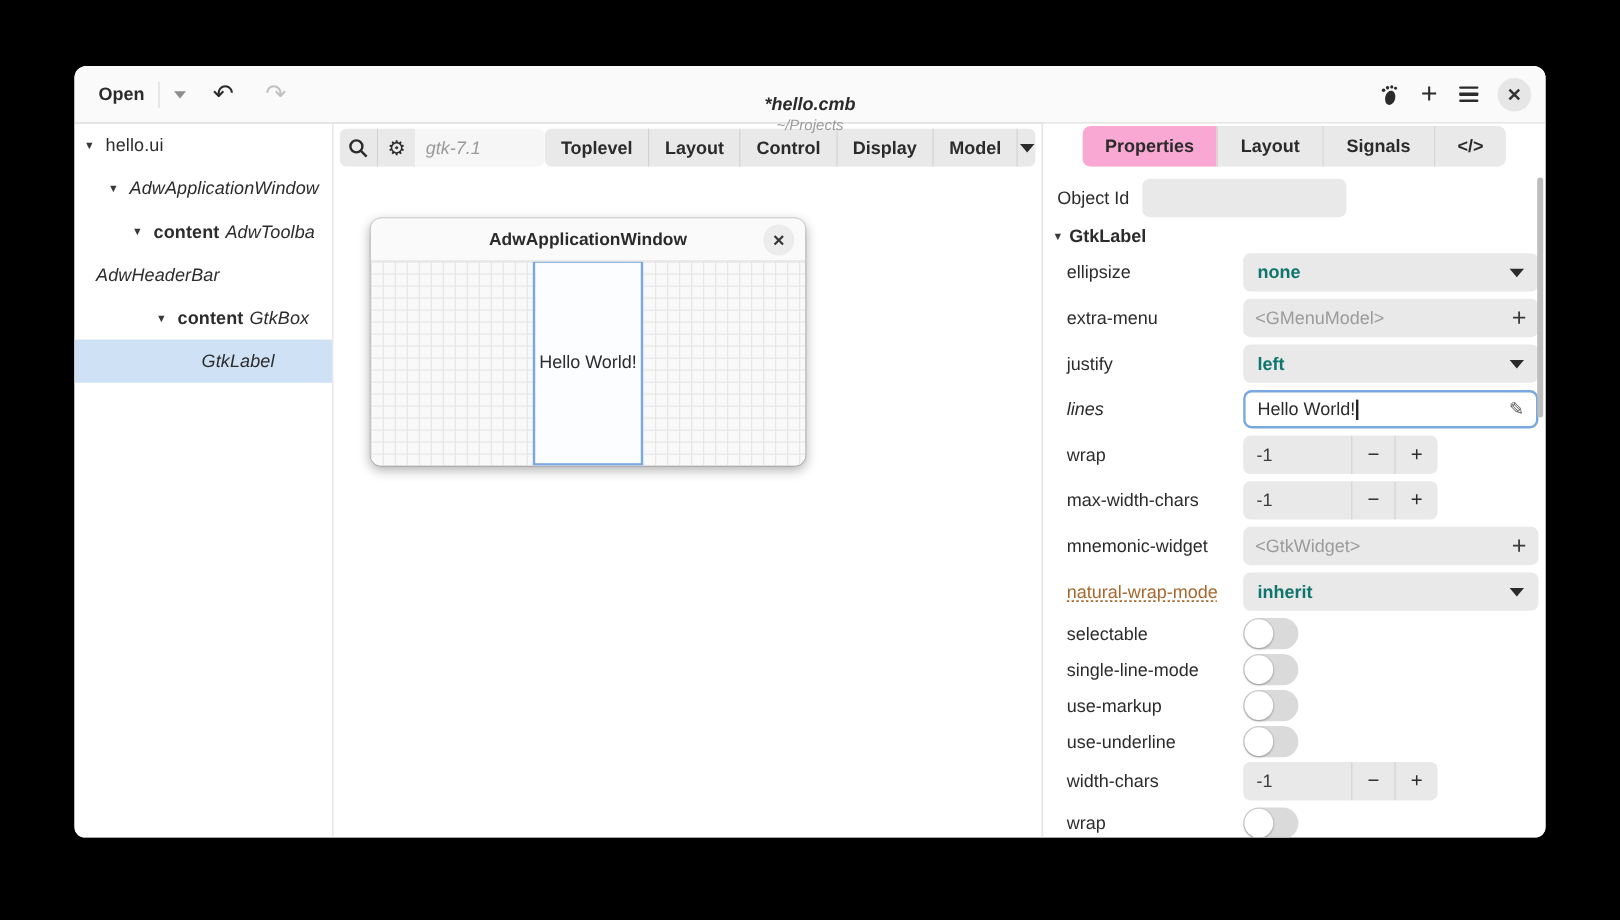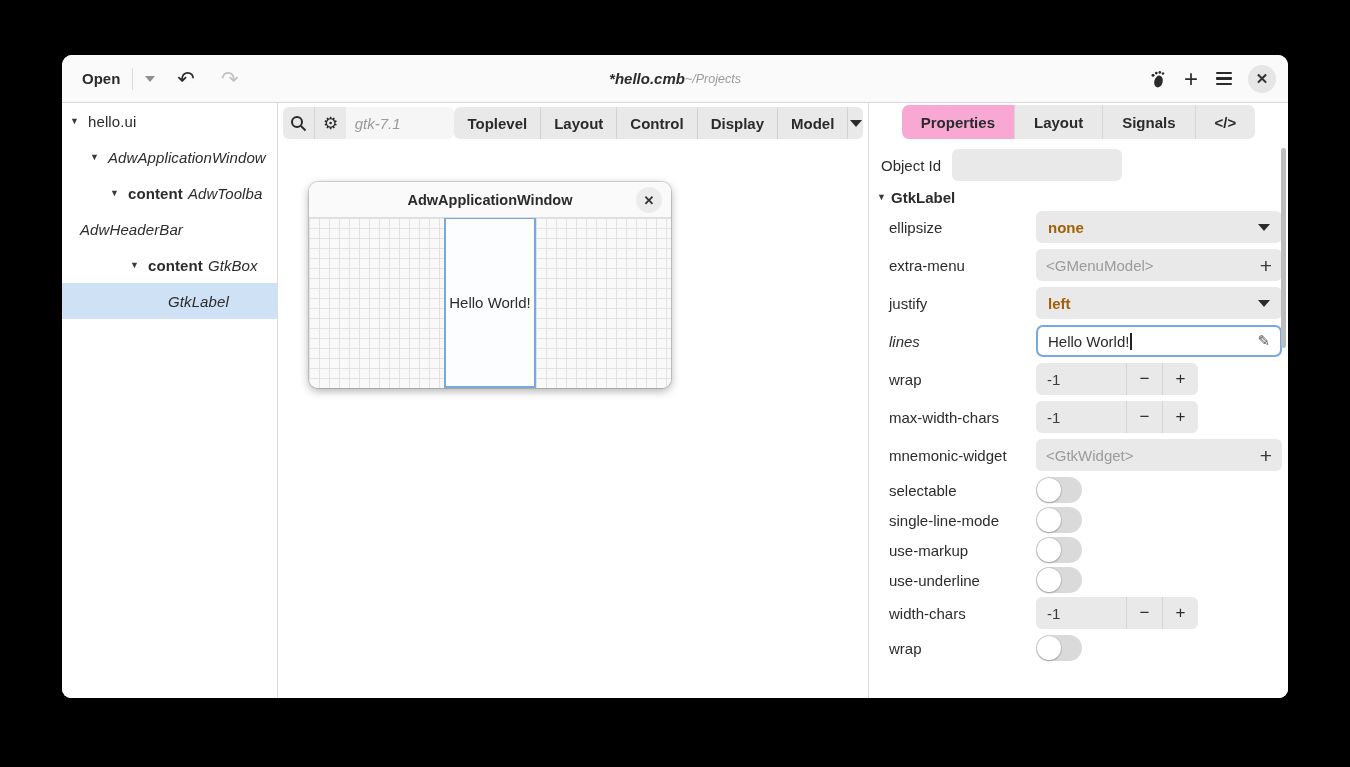--- a/index.html
+++ b/index.html
@@ -12,22 +12,22 @@
   
   .headerbar { height:48px; flex:0 0 48px; background:#fafafa; border-bottom:1px solid #d8d8d8;
     display:flex; align-items:center; position:relative; }
   .hb-left { display:flex; align-items:center; margin-left:14px; gap:6px; }
   .open-btn { font-size:15px; font-weight:700; color:#2b2b2b; padding:5px 6px; border-radius:6px; }
   .hb-sep { width:1px; height:22px; background:#d9d9d9; }
   .caret-down { width:0; height:0; border-left:5px solid transparent; border-right:5px solid transparent;
     border-top:6px solid #8f8f8f; margin:0 6px; }
   .undo-redo { font-size:21px; line-height:1; padding:2px 10px; color:#2b2b2b; }
   .undo-redo.disabled { color:#c2c2c2; }
-  .hb-title { position:absolute; left:0; right:0; top:0; height:100%; display:flex;
-    flex-direction:row; align-items:center; justify-content:center; pointer-events:none; }
+  .hb-title { position:absolute; left:0; right:0; top:16px; height:100%; display:flex;
+    flex-direction:column; align-items:center; justify-content:center; pointer-events:none; }
   .hb-title .t { font-size:15px; font-weight:700; font-style:italic; color:#2b2b2b; }
   .hb-title .s { font-size:12.5px; font-style:italic; color:#9a9a9a; margin-top:1px; }
   .hb-right { margin-left:auto; display:flex; align-items:center; gap:14px; margin-right:12px; }
   .foot-icon svg { display:block; }
   .plus-icon { font-size:24px; font-weight:400; color:#2b2b2b; line-height:1; padding:0 2px; }
   .menu-icon { display:flex; flex-direction:column; gap:3px; padding:4px 2px; }
   .menu-icon i { display:block; width:16px; height:2.4px; background:#2b2b2b; border-radius:1px; }
   .close-btn { width:28px; height:28px; border-radius:50%; background:#e6e6e6; color:#333;
     display:flex; align-items:center; justify-content:center; font-size:15px; font-weight:700; }
 
@@ -98,21 +98,21 @@
   .class-header .expander { width:14px; flex:0 0 14px; }
   .class-name { font-size:15px; font-weight:700; color:#2b2b2b; }
 
   .prop-row { display:flex; align-items:center; padding-left:20px; margin-bottom:6px; }
   .prop-row .pname { width:147px; flex:0 0 147px; font-size:15px; color:#2c2c2c; white-space:nowrap; }
   .pname.italic { font-style:italic; }
   .pname.modified { color:#a7672d; text-decoration:underline dotted #a7672d; text-underline-offset:3px; }
   .pctrl { width:246px; flex:0 0 246px; }
 
   .combo { height:32px; background:#e9e9e9; border-radius:6px; display:flex; align-items:center; padding:0 12px; }
-  .combo .val { font-size:15px; font-weight:700; color:#a16207; }
+  .combo .val { font-size:15px; font-weight:700; color:#0f766e; }
   .combo .tri-down { margin-left:auto; border-top-color:#2b2b2b; }
   .obj-entry { height:32px; background:#e9e9e9; border-radius:6px; display:flex; align-items:center; padding:0 10px; }
   .obj-entry .ph { font-size:15px; color:#9b9b9b; }
   .obj-entry .plus { margin-left:auto; font-size:21px; color:#3a3a3a; line-height:1; }
   .text-entry { height:32px; background:#fff; border:2px solid #78a8e0; border-radius:7px;
     display:flex; align-items:center; padding:0 10px; }
   .text-entry .val { font-size:15px; color:#2b2b2b; }
   .text-caret { width:1.5px; height:17px; background:#222; margin-left:1px; }
   .pencil { margin-left:auto; font-size:15px; color:#555; }
   .spin { width:162px; height:32px; background:#e9e9e9; border-radius:6px; display:flex; overflow:hidden; }
@@ -314,20 +314,29 @@
             </div>
             <div class="prop-row">
               <div class="pname">mnemonic-widget</div>
               <div class="pctrl">
                 <div class="obj-entry">
                   <div class="ph">&lt;GtkWidget&gt;</div>
                   <div class="plus">+</div>
                 </div>
               </div>
             </div>
+            <div class="prop-row">
+              <div class="pname modified">natural-wrap-mode</div>
+              <div class="pctrl">
+                <div class="combo">
+                  <div class="val">inherit</div>
+                  <div class="tri-down"></div>
+                </div>
+              </div>
+            </div>
             <div class="prop-row toggle-row">
               <div class="pname">selectable</div>
               <div class="pctrl">
                 <div class="switch">
                   <div class="knob"></div>
                 </div>
               </div>
             </div>
             <div class="prop-row toggle-row">
               <div class="pname">single-line-mode</div>

